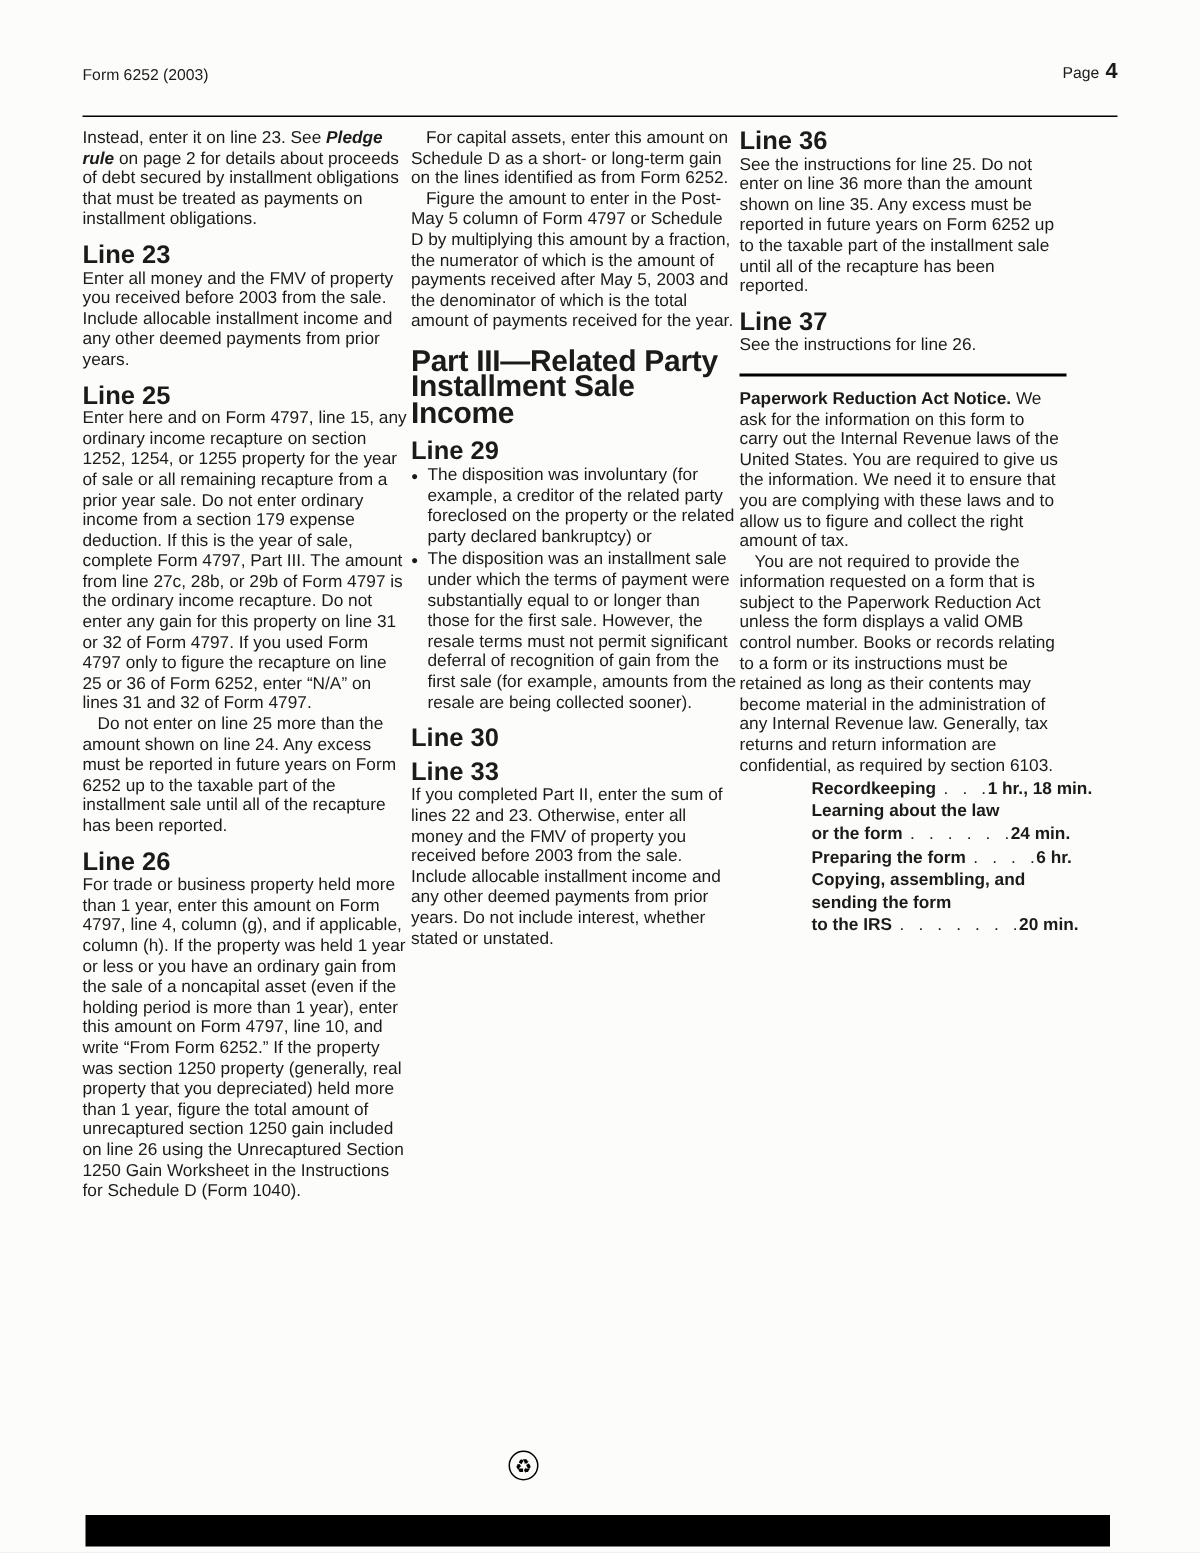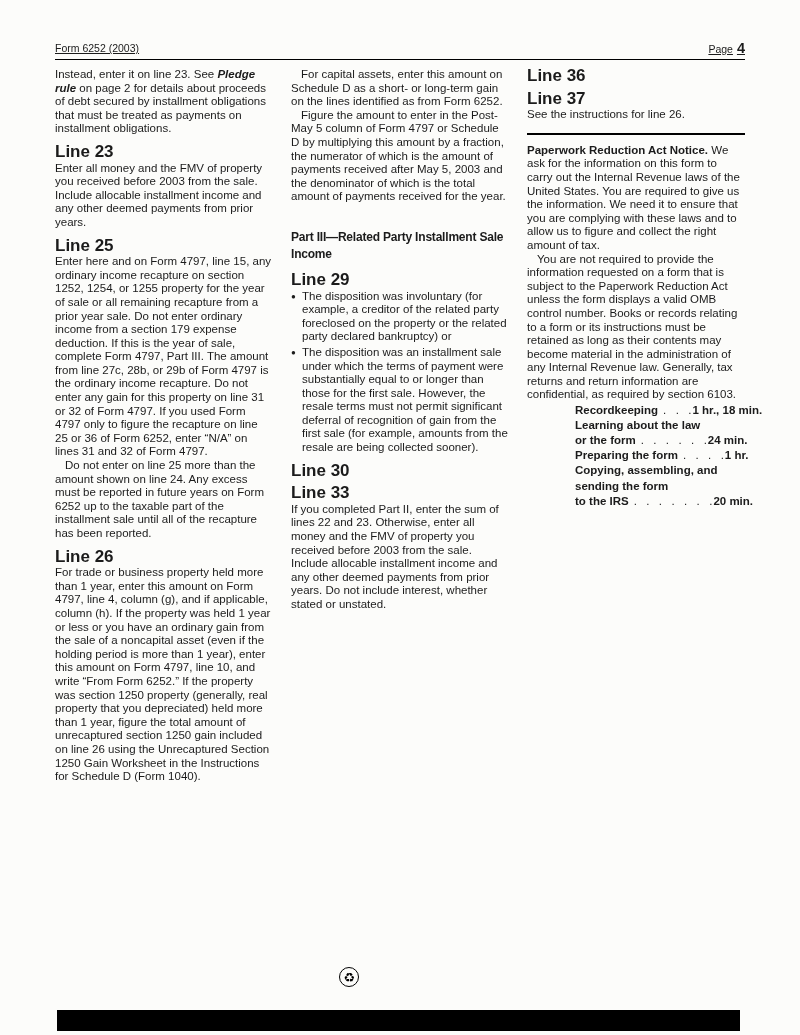--- a/index.html
+++ b/index.html
@@ -8,34 +8,34 @@
     position: relative;
     width: 800px; height: 1035px;
     margin: 0 auto;
     background: #fcfcfa;
     overflow: hidden;
     font-family: "Liberation Sans", "DejaVu Sans", sans-serif;
     color: #1b1b1b;
   }
   .inner { position: absolute; left: 55px; top: 40px; width: 690px; }
   .page-header {
-    display: flex; justify-content: space-between; align-items: center;
-    font-size: 10.5px; padding-bottom: 3px; border-bottom: 1.7px solid #000; text-decoration: underline;
+    display: flex; justify-content: space-between; align-items: flex-end;
+    font-size: 10.5px; padding-bottom: 21px; border-bottom: 1.7px solid #000;
   }
   .page-ref .num { font-size: 14.5px; font-weight: bold; margin-left: 4px; }
-  .columns { display: flex; gap: 18px; margin-top: 8px; }
+  .columns { display: flex; gap: 1px; margin-top: 8px; }
   .col { width: 218px; font-size: 11.5px; line-height: 13.6px; }
   .col p { margin: 0; }
   p.ind { text-indent: 10px; }
   .bi { font-weight: 700; font-style: italic; }
   .b  { font-weight: 700; }
   h3.lh { font-size: 17px; line-height: 13.6px; margin: 9px 0 3px; font-weight: 700; }
   h3.lh.first { margin-top: 1px; }
   h2.part {
-    font-size: 12px; line-height: 17.5px; margin: 25px 0 6px;
+    font-size: 20px; line-height: 17.5px; margin: 11px 0 6px;
     font-weight: 700; letter-spacing: -0.2px;
   }
   .bullet-row { display: flex; margin: 2px 0; }
   .bullet-mark { flex: none; width: 11px; font-size: 8px; line-height: 13.6px; }
   .bullet-text { flex: 1; }
   .thick-rule { border: none; border-top: 2.7px solid #000; margin: 11px 0 9px; }
   .time-list { margin: 2px 0 2px; }
   .time-row { display: flex; align-items: baseline; margin: 1.5px 0; padding-left: 48px; }
   .time-label { font-weight: 700; white-space: pre; }
   .time-dots { white-space: pre; margin-left: 5px; letter-spacing: 1px; }
@@ -89,20 +89,21 @@
             <span class="bullet-mark">●</span>
             <span class="bullet-text">The disposition was an installment sale under which the terms of payment were substantially equal to or longer than those for the first sale. However, the resale terms must not permit significant deferral of recognition of gain from the first sale (for example, amounts from the resale are being collected sooner).</span>
           </div>
         <h3 class="lh">Line 30</h3>
         <h3 class="lh">Line 33</h3>
         <p>If you completed Part II, enter the sum of lines 22 and 23. Otherwise, enter all money and the FMV of property you received before 2003 from the sale. Include allocable installment income and any other deemed payments from prior years. Do not include interest, whether stated or unstated.</p>
       </div>
 
       <div class="col">
         <h3 class="lh first">Line 36</h3>
+        <p>See the instructions for line 25. Do not enter on line 36 more than the amount shown on line 35. Any excess must be reported in future years on Form 6252 up to the taxable part of the installment sale until all of the recapture has been reported.</p>
         <h3 class="lh">Line 37</h3>
         <p>See the instructions for line 26.</p>
         <div class="thick-rule"></div>
         <p><span class="b">Paperwork Reduction Act Notice.</span><span> We ask for the information on this form to carry out the Internal Revenue laws of the United States. You are required to give us the information. We need it to ensure that you are complying with these laws and to allow us to figure and collect the right amount of tax.</span></p>
         <p class="ind">You are not required to provide the information requested on a form that is subject to the Paperwork Reduction Act unless the form displays a valid OMB control number. Books or records relating to a form or its instructions must be retained as long as their contents may become material in the administration of any Internal Revenue law. Generally, tax returns and return information are confidential, as required by section 6103.</p>
 
         <div class="time-list">
           <div class="time-row">
               <span class="time-label">Recordkeeping</span>
               <span class="time-dots">.  .  .</span>
@@ -114,21 +115,21 @@
               <span class="time-value"></span>
             </div>
           <div class="time-row">
               <span class="time-label">or the form</span>
               <span class="time-dots">.  .  .  .  .  .</span>
               <span class="time-value">24 min.</span>
             </div>
           <div class="time-row">
               <span class="time-label">Preparing the form</span>
               <span class="time-dots">.  .  .  .</span>
-              <span class="time-value">1 hr.</span>
+              <span class="time-value">6 hr.</span>
             </div>
           <div class="time-row">
               <span class="time-label">Copying, assembling, and</span>
               <span class="time-dots"></span>
               <span class="time-value"></span>
             </div>
           <div class="time-row">
               <span class="time-label">sending the form</span>
               <span class="time-dots"></span>
               <span class="time-value"></span>

